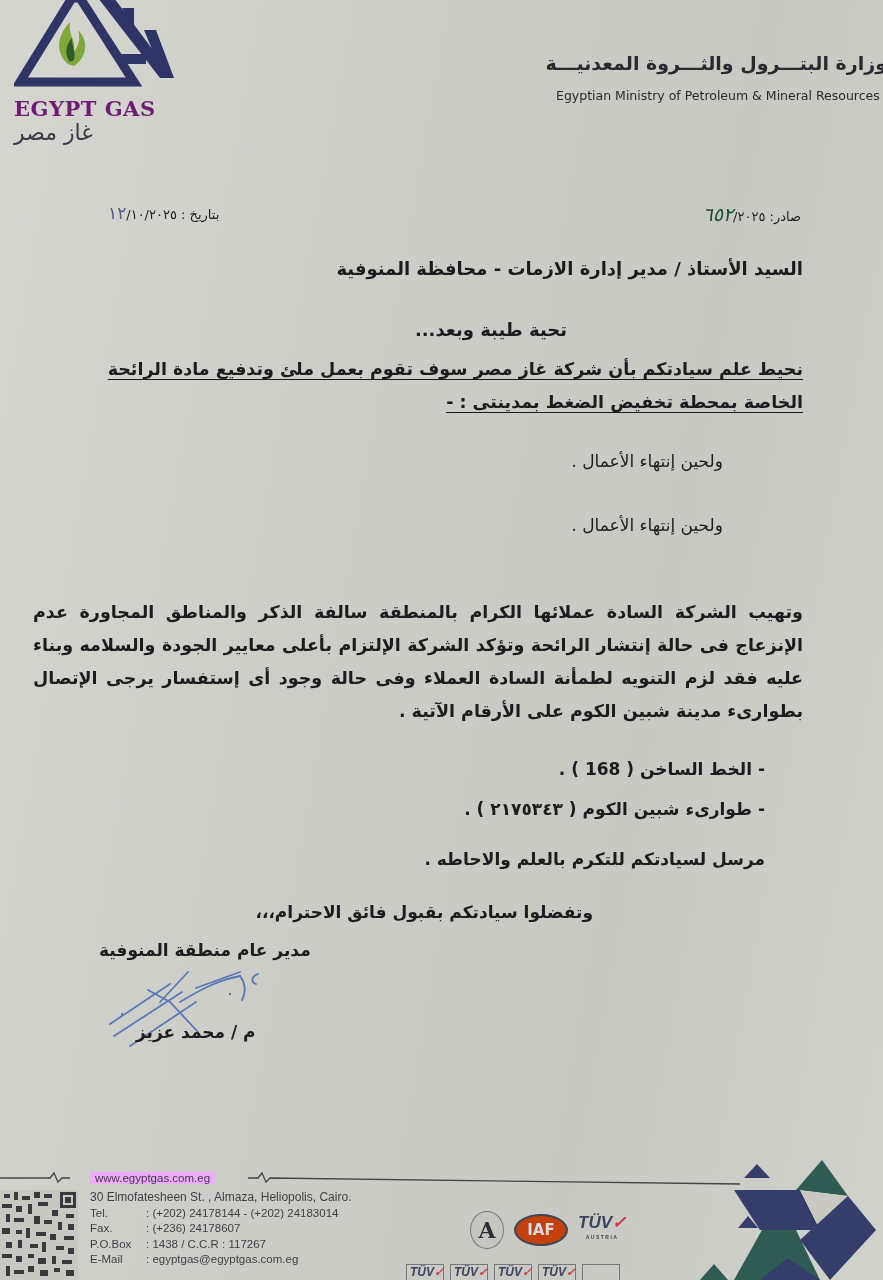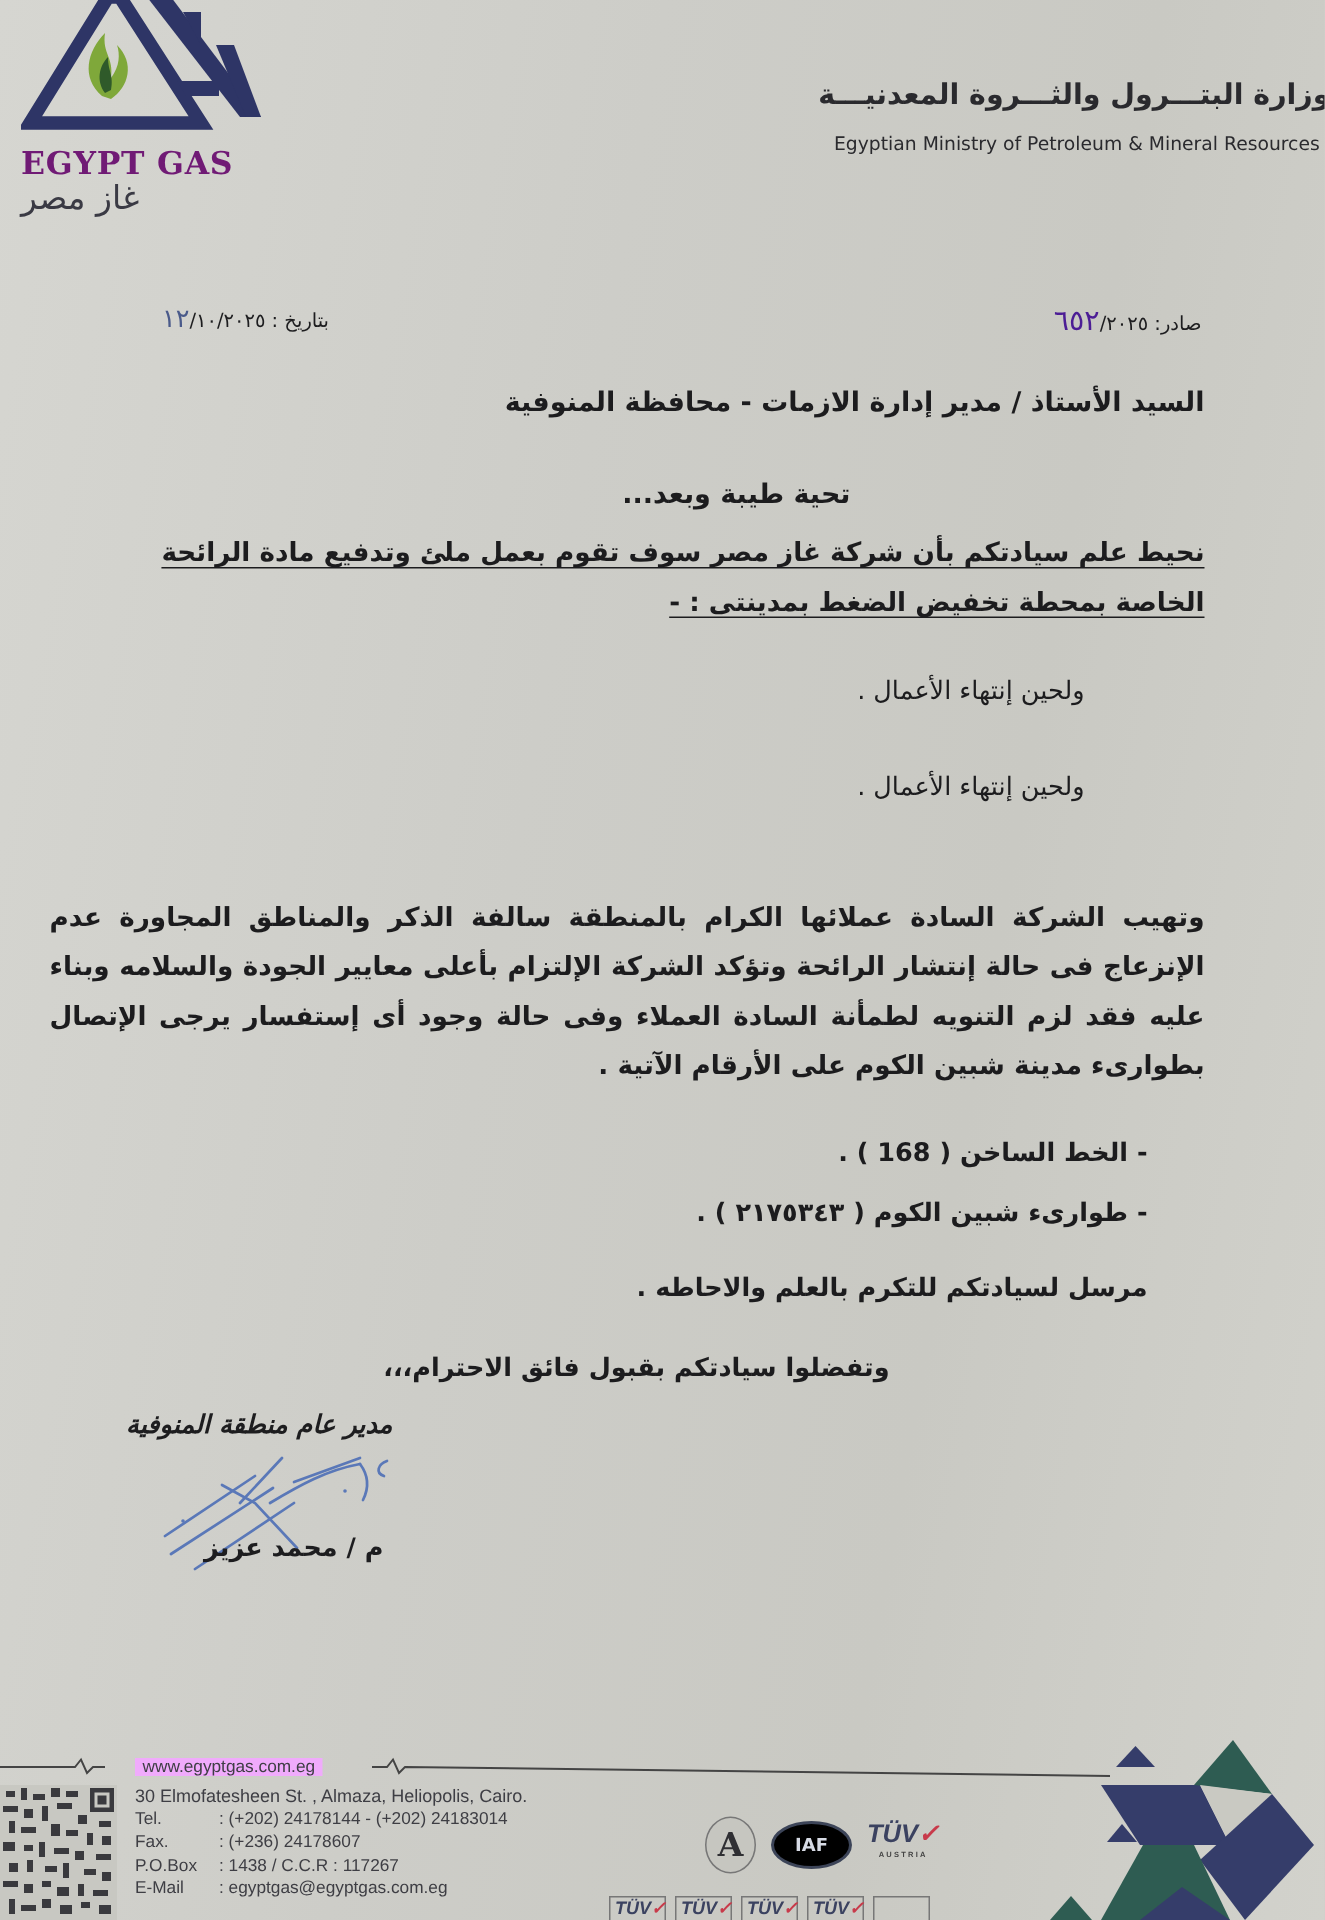--- a/index.html
+++ b/index.html
@@ -16,55 +16,55 @@
 
   
   #logo-mark { left: 14px; top: -6px; width: 164px; height: 96px; }
   #logo-en { left: 14px; top: 96px; font-family: "DejaVu Serif", "Liberation Serif", serif; font-weight: bold; font-size: 21px; letter-spacing: 0.5px; color: #701a75; }
   #logo-ar { left: 14px; top: 120px; width: 162px; font-size: 22px; color: #3a3a44; text-align: left; letter-spacing: 2px; }
   #ministry-ar { right: -4px; top: 52px; font-size: 19px; font-weight: bold; color: #2a2a2e; white-space: nowrap; }
   #ministry-en { left: 556px; top: 88px; font-size: 12.5px; color: #2a2a2e; white-space: nowrap; }
 
   
   #ref-no { right: 82px; top: 203px; font-size: 13px; white-space: nowrap; }
-  #ref-no .hand { font-family: "DejaVu Sans", sans-serif; color: #4c1d95; font-size: 19px; }
+  #ref-no .hand { font-family: "DejaVu Sans", sans-serif; color: #14532d; font-size: 19px; font-style: italic; }
   #ref-date { left: 96px; top: 203px; font-size: 13px; white-space: nowrap; }
   #ref-date .hand { color: #4a5a8a; font-size: 17px; margin-left: 12px; }
 
   
   .body-text { font-size: 17.5px; font-weight: bold; line-height: 33px; color: #1c1c1e; }
   .body-plain { font-size: 17px; font-weight: normal; line-height: 33px; color: #1c1c1e; }
   #addressee { right: 80px; top: 252px; width: 700px; font-size: 18px; }
   #greeting { right: 316px; top: 313px; font-size: 18px; }
   #intro { right: 80px; top: 353px; width: 760px; text-decoration: underline; text-decoration-thickness: 1px; text-underline-offset: 4px; }
   #item1 { right: 120px; top: 445px; width: 660px; }
   #item2 { right: 120px; top: 509px; width: 660px; }
   .item-line2 { padding-right: 40px; }
   #para2 { right: 80px; top: 596px; width: 770px; text-align: justify; text-align-last: right; }
   #hotline { right: 118px; top: 753px; font-size: 17px; }
   #emergency { right: 118px; top: 793px; font-size: 17px; }
   #cc-note { right: 118px; top: 843px; font-size: 17px; }
   #closing { right: 290px; top: 896px; font-size: 17px; }
 
   
-  #sig-title { left: 84px; top: 940px; font-size: 17px; font-weight: bold; white-space: nowrap; font-style: italic; }
+  #sig-title { left: 99px; top: 940px; font-size: 17px; font-weight: bold; white-space: nowrap; }
   #signature { left: 100px; top: 962px; width: 210px; height: 90px; }
   #sig-name { left: 136px; top: 1022px; font-size: 17px; font-weight: bold; white-space: nowrap; }
 
   
   #footer-line { left: 0; top: 1168px; width: 740px; height: 20px; }
   #footer-web { left: 90px; top: 1172px; font-family: "Liberation Sans", sans-serif; font-size: 11.5px; color: #3e3e44; background: #f0abfc; padding: 0 5px; }
   #qr { left: 0; top: 1190px; width: 78px; height: 90px; }
   #footer-info { left: 90px; top: 1190px; font-family: "Liberation Sans", sans-serif; font-size: 11.5px; color: #3e3e44; line-height: 15.5px; }
   #footer-info .row { display: flex; white-space: nowrap; }
   #footer-info .lbl { width: 56px; }
   #footer-addr { font-size: 12px; }
   #cert-logos { left: 470px; top: 1210px; height: 40px; display: flex; align-items: center; gap: 10px; }
   #cert-a { width: 32px; height: 36px; border-radius: 50%; border: 1px solid #777; background: #c6c6c0; display: flex; align-items: center; justify-content: center; font-family: "DejaVu Serif", serif; font-weight: bold; font-size: 22px; color: #2f2f33; }
-  #cert-iaf { width: 50px; height: 28px; border-radius: 50%; background: #000000; border: 2px solid #3c4458; color: #d7dbe5; font-size: 12px; font-weight: bold; display: flex; align-items: center; justify-content: center; }
+  #cert-iaf { width: 50px; height: 28px; border-radius: 50%; background: #c2410c; border: 2px solid #3c4458; color: #d7dbe5; font-size: 15px; font-weight: bold; display: flex; align-items: center; justify-content: center; }
   #cert-tuv { font-family: "Liberation Sans", sans-serif; font-style: italic; font-weight: bold; font-size: 17px; color: #3b4260; line-height: 15px; }
   #cert-tuv .v { color: #c83a4a; }
   #cert-tuv .sub { display: block; font-size: 5px; font-style: normal; letter-spacing: 1.5px; color: #444; text-align: center; }
   #tuv-boxes { left: 406px; top: 1264px; display: flex; gap: 6px; }
   .tuv-box { width: 38px; height: 20px; border: 1px solid #777; font-style: italic; font-weight: bold; font-size: 12px; color: #3b4260; padding-left: 3px; box-sizing: border-box; font-family: "Liberation Sans", sans-serif; }
   .tuv-box .v { color: #c83a4a; }
   #deco-triangles { left: 700px; top: 1150px; width: 183px; height: 130px; }
 </style>
 </head>
 <body>

